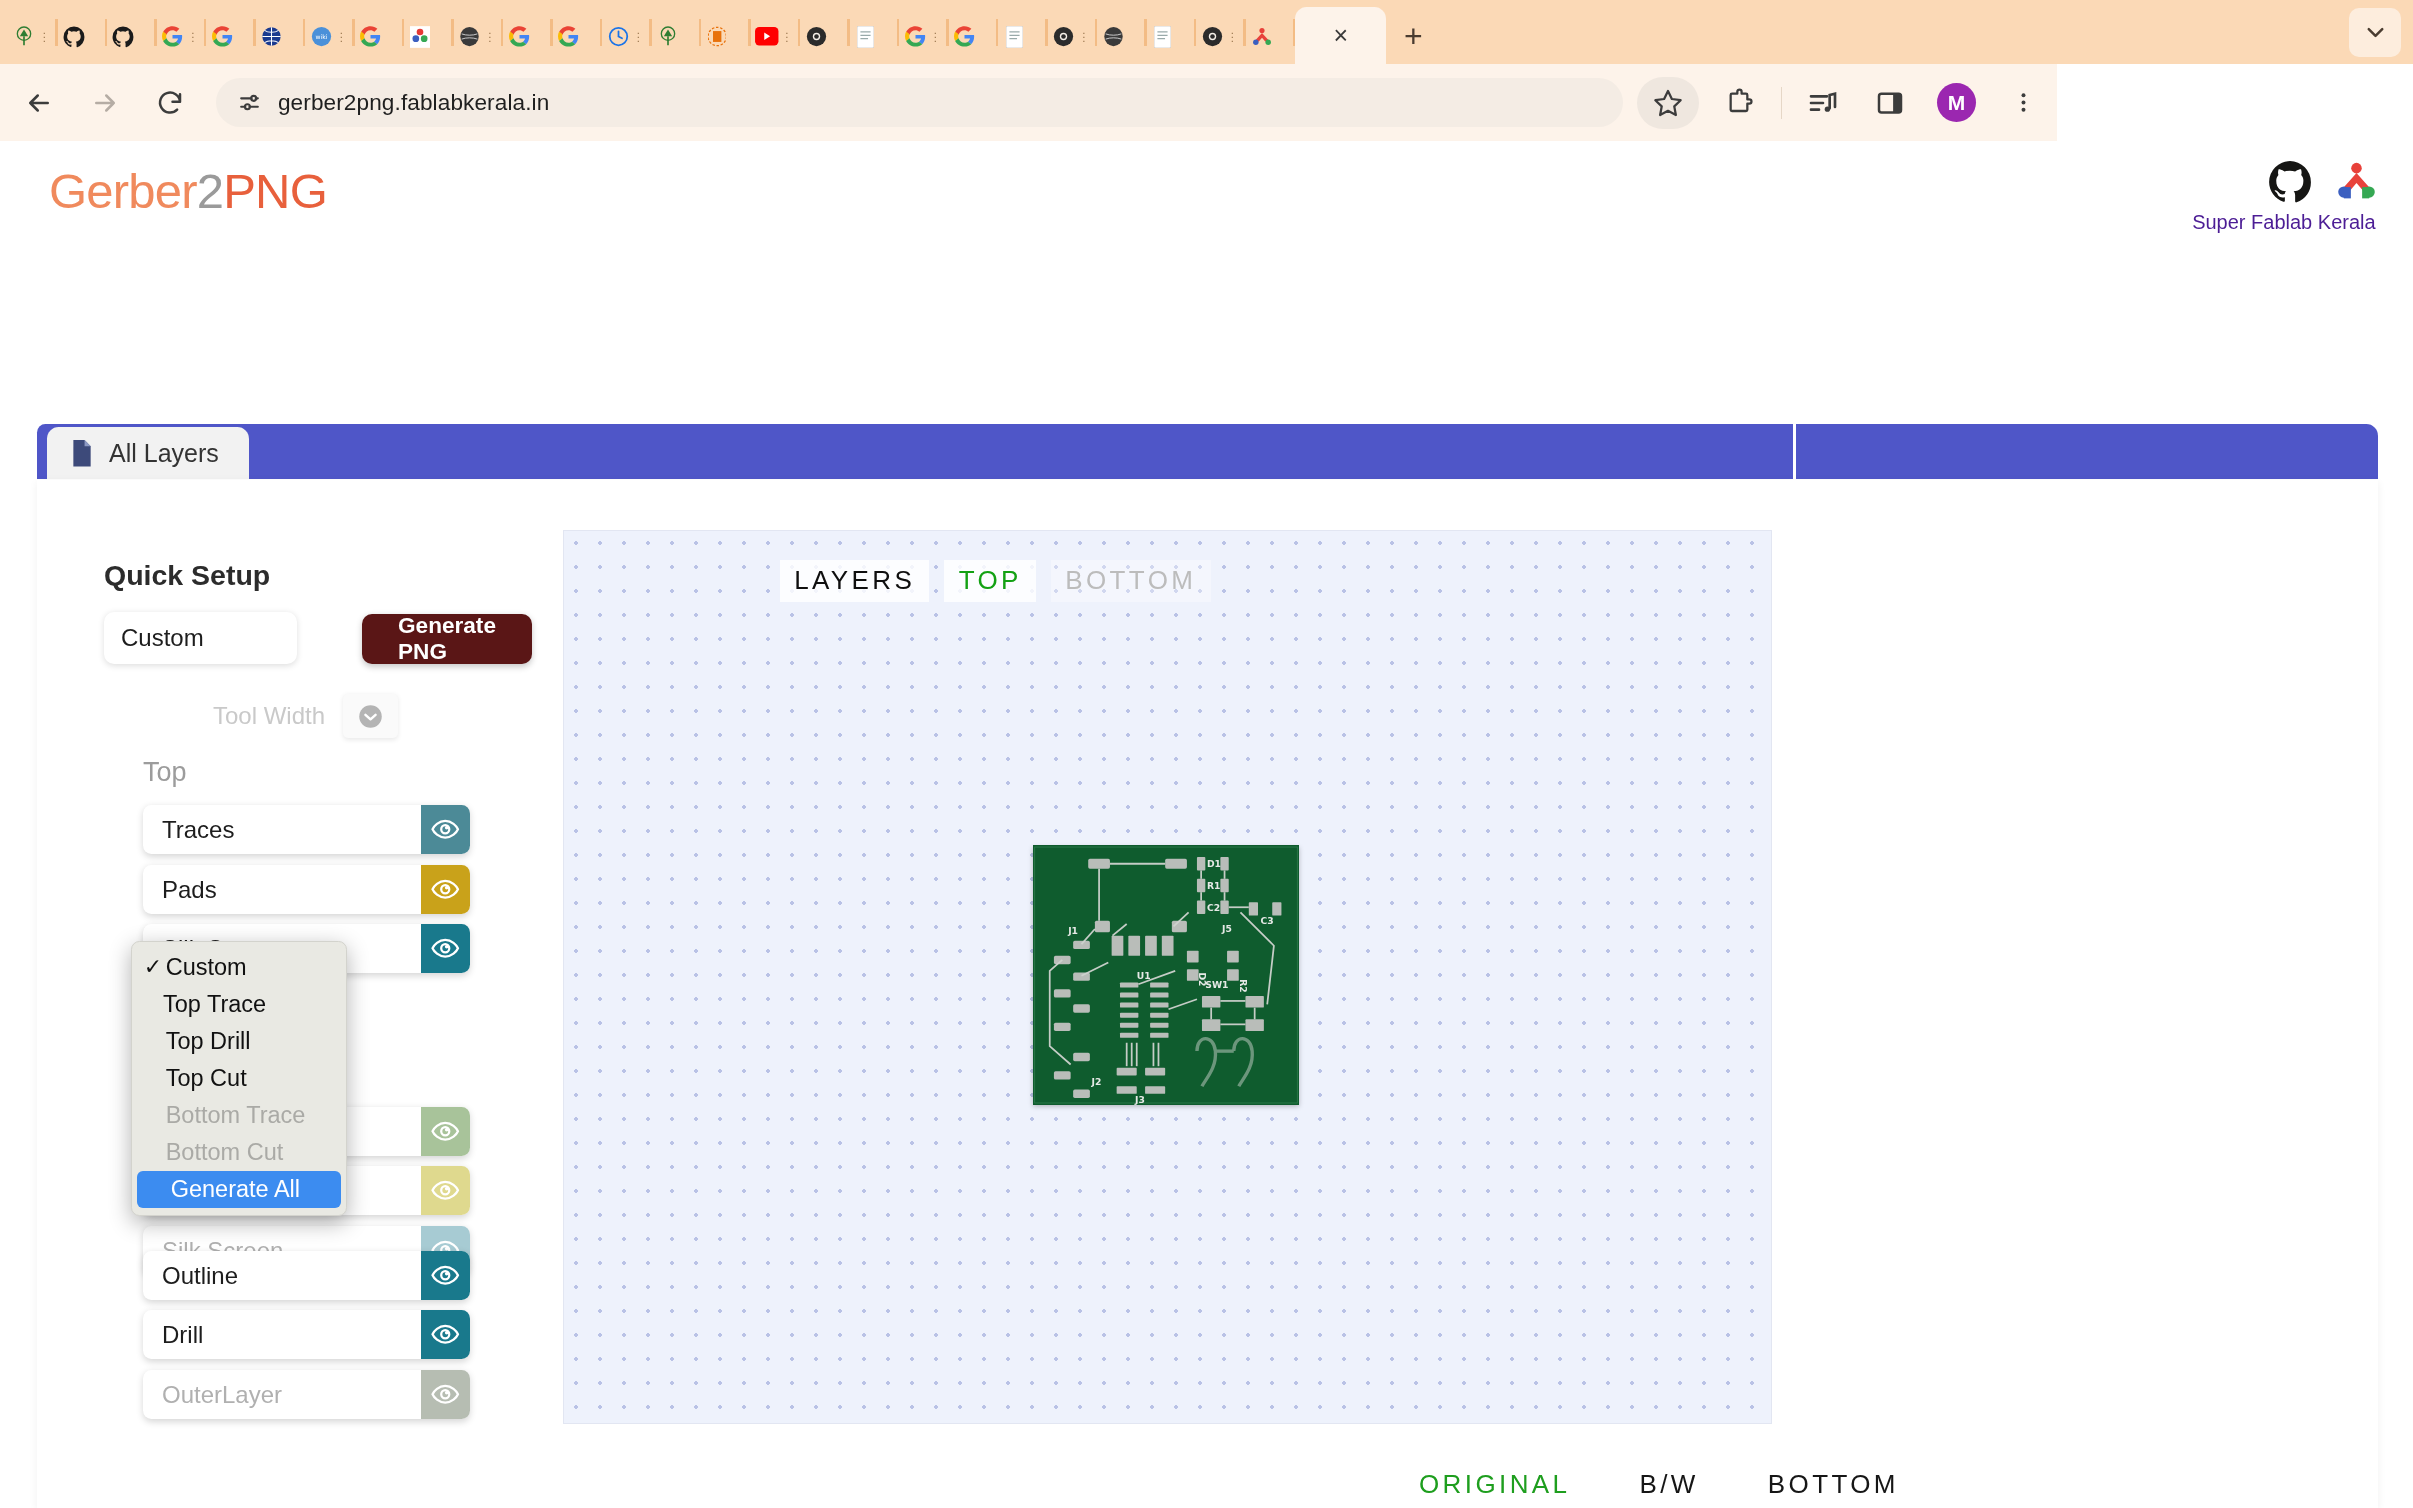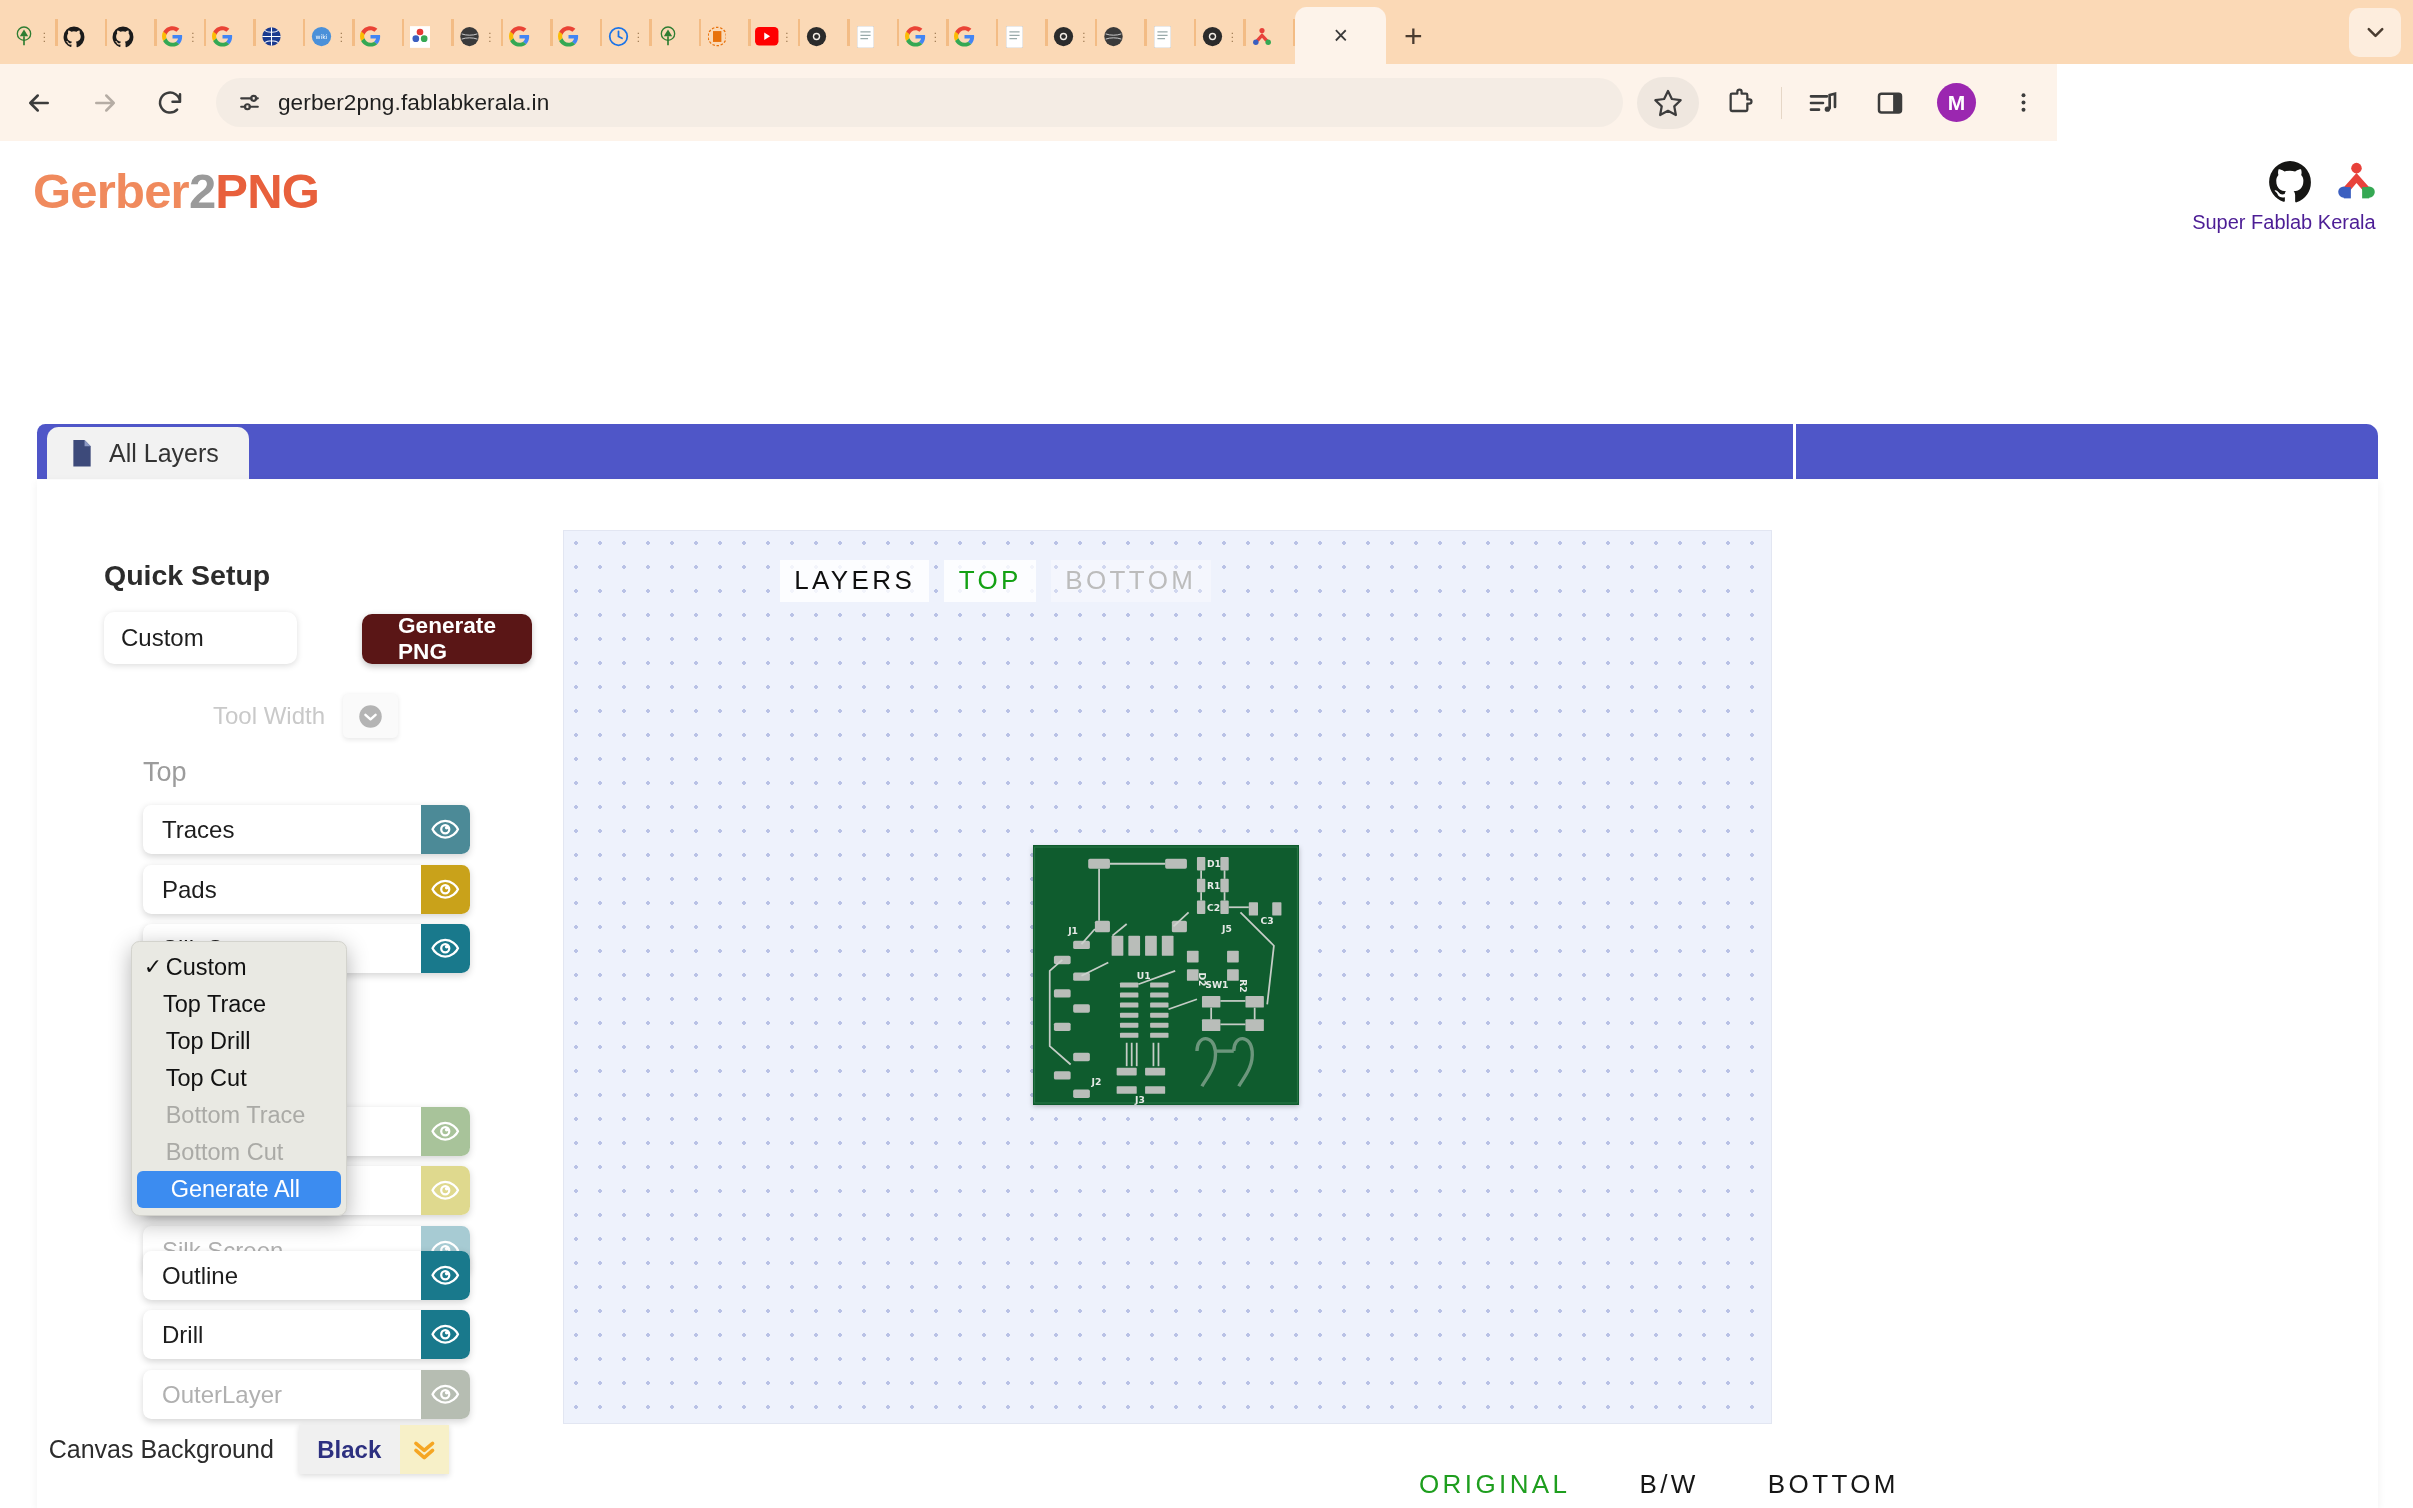--- a/index.html
+++ b/index.html
@@ -58,21 +58,21 @@
   .tb-icon { width:52px;height:52px;margin:0 7.5px;display:flex;align-items:center;justify-content:center;}
   .tb-icon.starbg { background:#efe7df; border-radius:26px; width:62px; }
   .tb-div { width:1.7px;height:32px;background:#e6d7c7;margin:0 6.7px; }
   .avatar-m { width:39px;height:39px;border-radius:50%;background:#9b27b0;color:#fff;
      display:flex;align-items:center;justify-content:center;font-size:21px;font-weight:600; }
 
   
   #page { position:absolute; left:0; top:141px; width:2413px; height:1368px; background:#fff; overflow:hidden; }
 
   #app-header { position:relative; height:94px; }
-  #brand { position:absolute; left:33px; top:22px; font-size:49px; font-weight:700; letter-spacing:-0.8px;text-align:right; }
+  #brand { position:absolute; left:49px; top:22px; font-size:49px; font-weight:400; letter-spacing:-0.8px;text-align:right; }
   #brand .g { color:#f08a5d; }
   #brand .two { color:#9a9a9a; }
   #brand .png { color:#e8603c; }
   #hdr-right { position:absolute; right:34px; top:18.4px; display:flex; flex-direction:column; align-items:flex-end; }
   .hdr-icons { display:flex; align-items:center; gap:22px; }
   #fablab-caption { font-size:20px; color:#4c1d95; margin-top:6.7px; margin-right:3.4px; }
 
   
   #tabbar { position:absolute; left:37px; top:283px; right:0; height:55px; display:flex; align-items:flex-end; }
   .tb-blue { background:#4f56c8; height:55px; }
@@ -669,32 +669,20 @@
             <span class="eye-btn" style="background: rgb(182, 189, 178);">
               <svg width="28.5" height="28.5" viewBox="0 0 24 24">
                 <path d="M12 5C6.5 5 2.5 9.2 1.3 12 2.5 14.8 6.5 19 12 19s9.5-4.2 10.7-7C21.5 9.2 17.5 5 12 5z" fill="none" stroke="#fff" stroke-width="1.9"></path>
                 <circle cx="12" cy="12" r="3.4" fill="none" stroke="#fff" stroke-width="1.9"></circle>
                 <circle cx="13.2" cy="10.8" r="1.5" fill="#fff"></circle>
               </svg>
             </span>
           </div>
         </div>
 
-      <div id="canvas-bg-row">
-        <span id="canvas-bg-label">Canvas Background</span>
-        <span id="canvas-bg-select">
-          <span id="canvas-bg-value">Black</span>
-          <span id="canvas-bg-chev">
-            <svg width="28.5" height="28.5" viewBox="0 0 24 24">
-              <path d="M5 7l7 6 7-6" stroke="#f5a623" stroke-width="3" fill="none" stroke-linecap="round" stroke-linejoin="round"></path>
-              <path d="M5 13l7 6 7-6" stroke="#f5a623" stroke-width="3" fill="none" stroke-linecap="round" stroke-linejoin="round"></path>
-            </svg>
-          </span>
-        </span>
-      </div>
 
       <div id="dropdown-menu" style="position:absolute;left:94px;top:461px;width:216px;background:#e9e9e3;
                   border-radius:8.4px;box-shadow:0 6.7px 22px rgba(0,0,0,.3);padding:6.7px 0 7.5px 0;z-index:60;
                   border:0.8px solid #d3d3cd;">
       <div style="display: flex; align-items: center; height: 37px; padding: 0px 15px 0px 11.7px; font-size: 23.5px; color: rgb(17, 17, 17);">
             <span style="width: 22px; display: inline-block; font-size: 22px;">✓</span>
             <span>Custom</span>
           </div>
           <div style="display: flex; align-items: center; height: 37px; padding: 0px 15px 0px 9px; font-size: 23.5px; color: rgb(17, 17, 17);">
             <span style="width: 22px; display: inline-block; font-size: 22px;"></span>

